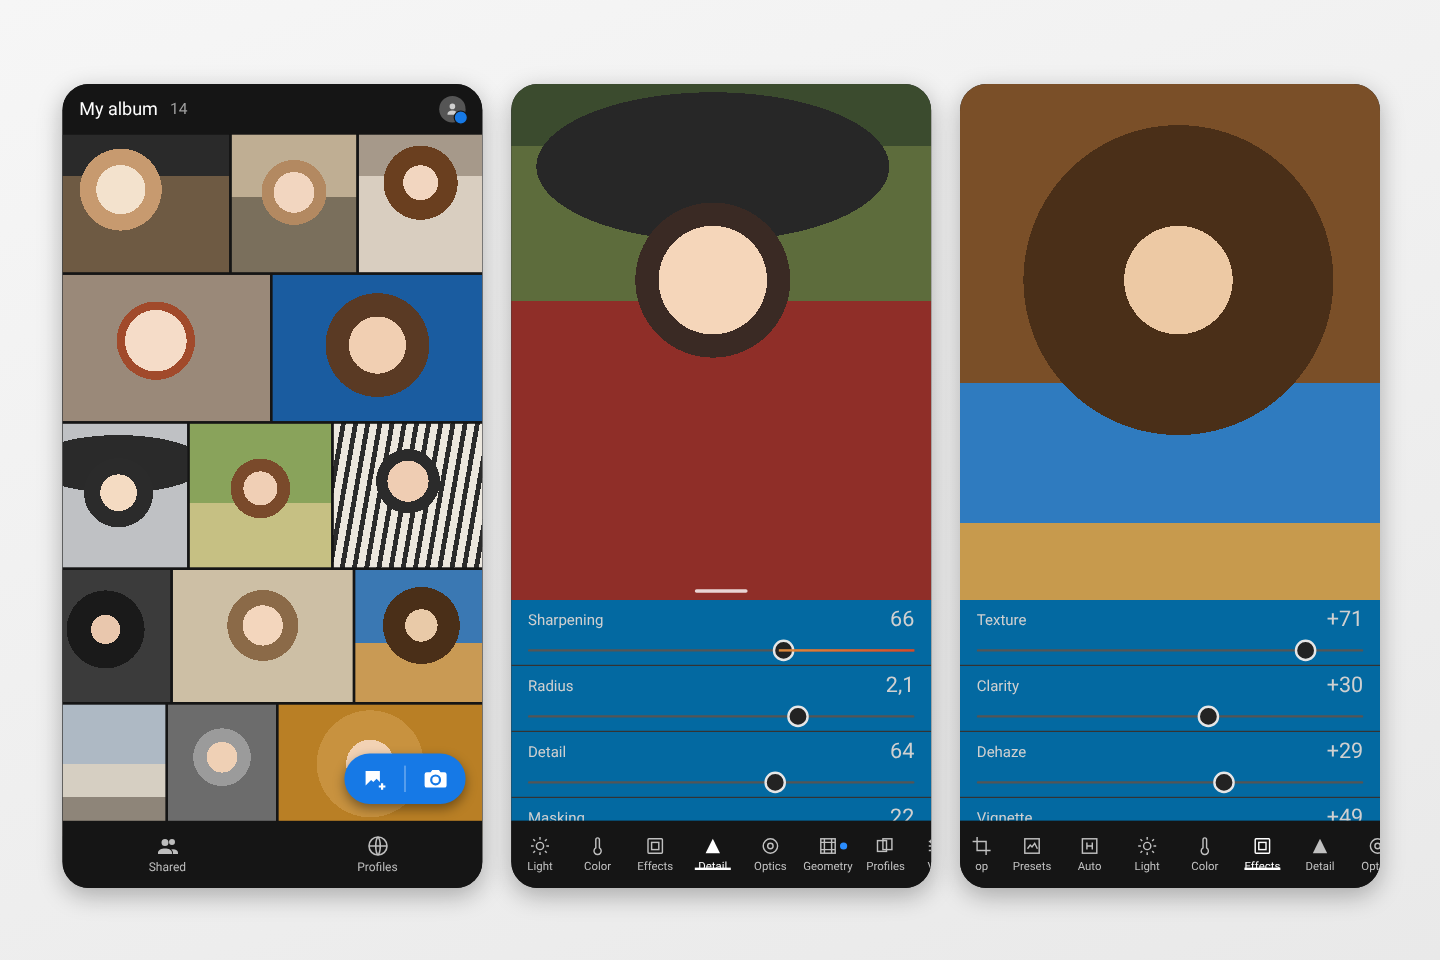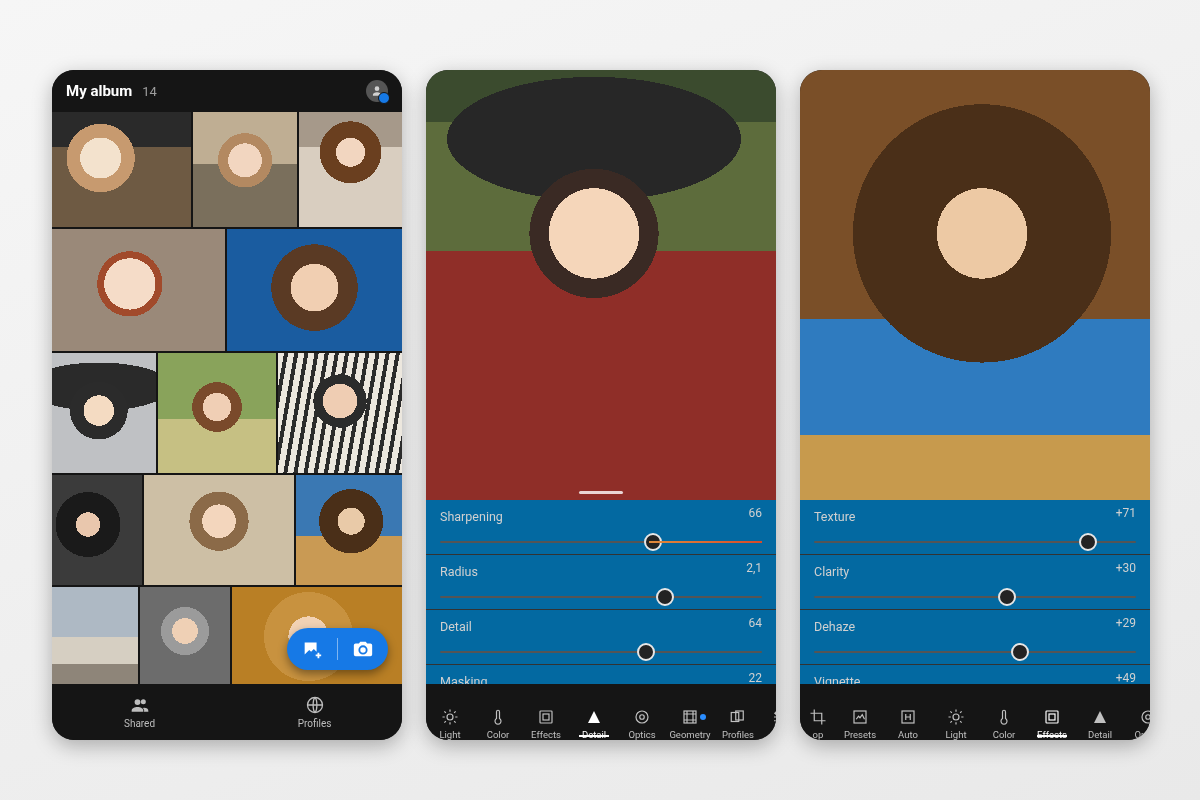--- a/index.html
+++ b/index.html
@@ -4,21 +4,21 @@
 <style>
 html,body{margin:0;padding:0;width:1200px;height:800px;background:linear-gradient(160deg,#f6f6f6 0%,#e9e9e9 100%);font-family:-apple-system,BlinkMacSystemFont,"Segoe UI",Roboto,Arial,sans-serif;overflow:hidden}
 .canvas{position:relative;width:1200px;height:800px}
 .phone{position:absolute;top:70px;width:350px;height:670px;border-radius:22px;background:#151515;box-shadow:0 6px 20px rgba(0,0,0,.28);overflow:hidden;color:#e6e6e6}
 .phone.p1{left:52px}
 .phone.p2{left:426px}
 .phone.p3{left:800px}
 
 
 .header{display:flex;align-items:center;gap:10px;height:42px;padding:0 14px;background:#151515}
-.album-title{font-size:15px;font-weight:700;color:#fff}
+.album-title{font-size:15px;font-weight:400;color:#fff}
 .album-count{font-size:13px;color:#9e9e9e}
 .spacer{flex:1}
 .avatar{width:22px;height:22px;border-radius:50%;background:#555;position:relative;display:flex;align-items:center;justify-content:center}
 .avatar svg{width:14px;height:14px;fill:#d0d0d0}
 .avatar::after{content:"";position:absolute;right:-2px;bottom:-2px;width:10px;height:10px;border-radius:50%;background:#1679e6;border:1.5px solid #151515}
 
 .grid{position:absolute;left:0;right:0;top:42px;bottom:56px;background:#151515}
 .thumb{position:absolute;overflow:hidden;background:#333}
 .thumb .fig{width:100%;height:100%}
 
@@ -52,26 +52,26 @@
 
 .hero{position:absolute;left:0;right:0;top:0;height:430px}
 .hero.red{background:radial-gradient(circle at 48% 38%,#f5d6ba 0 14%,#3a2a24 14% 20%,transparent 20%),radial-gradient(ellipse 70% 24% at 48% 16%,#272727 0 60%,transparent 60%),linear-gradient(180deg,#3b4b2e 0 12%,#5d6c3c 12% 42%,#8f2e28 42% 100%)}
 .hero.curly{background:radial-gradient(circle at 52% 38%,#edc9a4 0 14%,#4a2f18 14% 40%,transparent 40%),linear-gradient(180deg,#7a4f28 0 58%,#2f7bbf 58% 85%,#c79a4d 85% 100%)}
 .hero .handle{position:absolute;left:50%;bottom:6px;transform:translateX(-50%);width:44px;height:3px;border-radius:2px;background:rgba(255,255,255,.8)}
 
 .panel{position:absolute;left:0;right:0;top:430px;bottom:56px;background:#0369a1;overflow:hidden}
 .slider-row{position:relative;height:48px;border-bottom:1px solid #333;padding:6px 14px 0}
 .slider-row.last{border-bottom:none}
 .slider-row .lbl{font-size:12.5px;color:#d0d0d0}
-.slider-row .val{position:absolute;right:14px;top:6px;font-size:12px;color:#d0d0d0}
+.slider-row .val{position:absolute;right:14px;top:6px;font-size:18px;color:#d0d0d0}
 .track{position:absolute;left:14px;right:14px;bottom:11px;height:2px;background:#555;border-radius:1px}
 .track.accent::after{content:"";position:absolute;right:0;top:0;height:100%;width:35%;background:linear-gradient(90deg,#e08a3a,#d64a2a)}
 .knob{position:absolute;top:50%;width:14px;height:14px;border-radius:50%;background:#232323;border:2px solid #e6e6e6;transform:translate(-50%,-50%)}
 
-.toolstrip{position:absolute;left:0;right:0;bottom:0;height:56px;background:#151515;display:flex;align-items:flex-end;overflow:hidden}
+.toolstrip{position:absolute;left:0;right:0;bottom:0;height:56px;background:#151515;display:flex;align-items:center;overflow:hidden}
 .tool{flex:0 0 48px;display:flex;flex-direction:column;align-items:center;justify-content:center;gap:3px;font-size:9.5px;color:#c0c0c0;position:relative}
 .tool.narrow{flex:0 0 36px}
 .tool.active{color:#fff}
 .tool.active::after{content:"";position:absolute;bottom:3px;width:30px;border-bottom:2px solid #fff}
 .tool svg{width:18px;height:18px;fill:none;stroke:currentColor;stroke-width:1.6}
 .tool svg.fillable{fill:currentColor;stroke:none}
 .tool .dot-blue{position:absolute;top:6px;right:8px;width:6px;height:6px;background:#2a8dff;border-radius:50%}
 </style>
 </head>
 <body>

